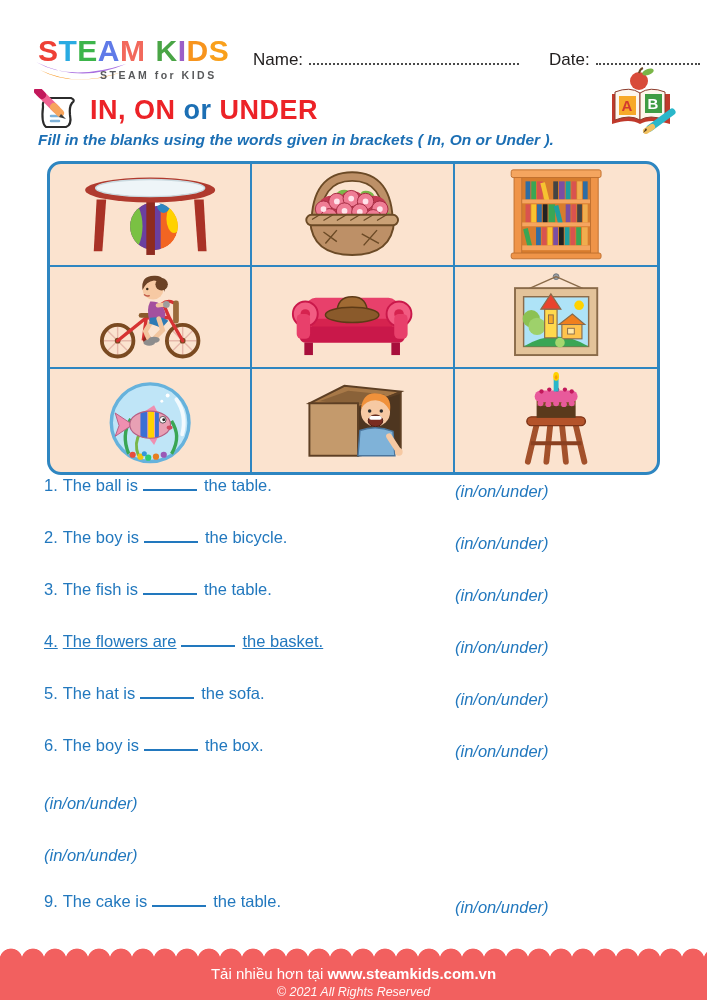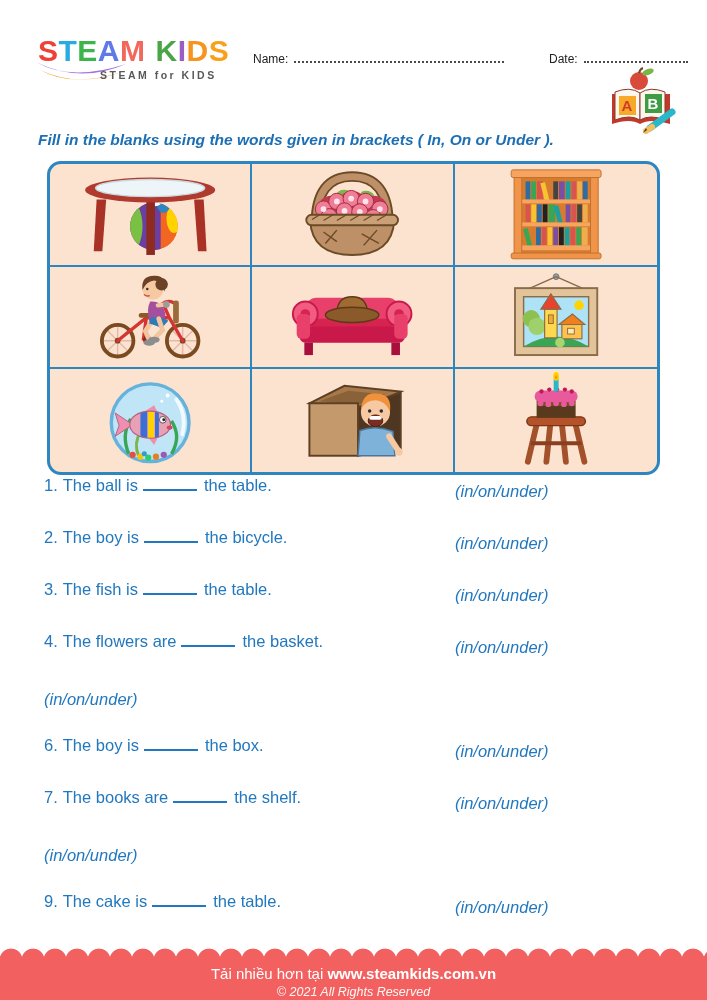--- a/index.html
+++ b/index.html
@@ -10,21 +10,21 @@
     font-family:"Liberation Sans", sans-serif;
   }
 
   
   .logo { position:absolute; left:38px; top:24px; width:210px; height:50px; }
   .logo-text { position:relative; font-size:30px; font-weight:bold; letter-spacing:0.5px; line-height:1; white-space:nowrap; z-index:2;}
   .logo-word2 { margin-left:10px; }
   .logo-swoosh { position:absolute; left:-4px; top:22px; z-index:1; }
   .logo-sub { position:absolute; left:62px; top:33px; font-size:10.5px; font-weight:bold; letter-spacing:2.5px; color:#58595b; z-index:2; white-space:nowrap;}
 
-  .field { position:absolute; top:38px; font-size:12px; color:#232020; white-space:nowrap; }
+  .field { position:absolute; top:38px; font-size:17px; color:#232020; white-space:nowrap; }
   .field-name { left:253px; }
   .field-date { left:549px; }
   .write-line { display:inline-block; height:13px; border-bottom:2px dotted #4a4a4a; margin-left:6px; vertical-align:baseline; }
   .line-name { width:210px; }
   .line-date { width:104px; }
 
   .abc-icon { position:absolute; left:602px; top:54px; }
 
   
   .title-row { position:absolute; left:34px; top:77px; display:flex; align-items:center; }
@@ -92,20 +92,31 @@
     <path d="M63 26 Q48 20 38 27 L38 54 Q48 48 63 54 Z" fill="#fdf6ec" stroke="#8a3a2b" stroke-width="1"></path>
     <rect x="17" y="30" width="17" height="19" fill="#f7a928"></rect>
     <text x="25" y="45" font-size="15" font-weight="bold" fill="#d23b2e" text-anchor="middle" font-family="Liberation Sans, sans-serif">A</text>
     <rect x="43" y="28" width="17" height="19" fill="#3f9c44"></rect>
     <text x="51" y="43" font-size="15" font-weight="bold" fill="#ffffff" text-anchor="middle" font-family="Liberation Sans, sans-serif">B</text>
     <path d="M48 62 L70 46" stroke="#2ab7ca" stroke-width="7" stroke-linecap="round"></path>
     <path d="M44 65 L50 61" stroke="#f0c060" stroke-width="6" stroke-linecap="round"></path>
     <path d="M41 67 L45 64 L44 62 Z" fill="#4a3620"></path>
   </svg>
 
+  <div class="title-row">
+    <svg class="note-icon" width="46" height="42" viewBox="0 0 46 42">
+      <path d="M12 12 Q8 12 9 18 Q7 34 12 38 L32 38 Q38 36 36 26 Q35 18 38 14 Q42 11 37 9 L16 9 Z" fill="#ffffff" stroke="#2b2b2b" stroke-width="2.2" stroke-linejoin="round"></path>
+      <path d="M17 27 L28 27 M17 32 L25 32" stroke="#7fb2d8" stroke-width="2.5" stroke-linecap="round"></path>
+      <path d="M6 4 L22 20" stroke="#f06292" stroke-width="8" stroke-linecap="round"></path>
+      <path d="M20 18 L26 24" stroke="#f7a45c" stroke-width="8" stroke-linecap="round"></path>
+      <path d="M27 25 L32 30 L25 28 Z" fill="#3a3a3a"></path>
+      <path d="M4 2 L8 6" stroke="#c2185b" stroke-width="8" stroke-linecap="round"></path>
+    </svg>
+    <div class="page-title"><span style="color: rgb(236, 34, 39);">IN, ON </span><span style="color: rgb(28, 111, 180);">or</span><span style="color: rgb(236, 34, 39);"> UNDER</span></div>
+  </div>
 
   <div class="instruction" style="color: rgb(28, 111, 180);">Fill in the blanks using the words given in brackets ( In, On or Under ).</div>
 
   <div class="grid">
 
     <div class="cell">
       <svg viewBox="0 0 200 100">
         <defs>
             <clipPath id="ball1">
               <circle cx="104" cy="62" r="25"></circle>
@@ -383,32 +394,32 @@
     </div>
     <div class="qrow">
       <div class="qleft" style="color: rgb(34, 120, 190);"><span class="qnum">2.</span><span>The boy is</span><span class="blank"></span><span>the bicycle.</span></div>
       <div class="qhint" style="color: rgb(34, 120, 190);">(in/on/under)</div>
     </div>
     <div class="qrow">
       <div class="qleft" style="color: rgb(34, 120, 190);"><span class="qnum">3.</span><span>The fish is</span><span class="blank"></span><span>the table.</span></div>
       <div class="qhint" style="color: rgb(34, 120, 190);">(in/on/under)</div>
     </div>
     <div class="qrow">
-      <div class="qleft" style="color: rgb(34, 120, 190);"><span class="qnum">4.</span><span>The flowers are</span><span class="blank"></span><span>the basket.</span></div>
-      <div class="qhint" style="color: rgb(34, 120, 190);">(in/on/under)</div>
-    </div>
-    <div class="qrow">
+      <div class="qleft" style="color: rgb(34, 120, 190); text-decoration: underline;"><span class="qnum">4.</span><span>The flowers are</span><span class="blank"></span><span>the basket.</span></div>
+      <div class="qhint" style="color: rgb(34, 120, 190);">(in/on/under)</div>
+    </div>
+    <div class="qrow">
+      <div class="qleft" style="color: rgb(34, 120, 190);"><span class="qnum">5.</span><span>The hat is</span><span class="blank"></span><span>the sofa.</span></div>
       <div class="qhint" style="color: rgb(34, 120, 190);">(in/on/under)</div>
     </div>
     <div class="qrow">
       <div class="qleft" style="color: rgb(34, 120, 190);"><span class="qnum">6.</span><span>The boy is</span><span class="blank"></span><span>the box.</span></div>
       <div class="qhint" style="color: rgb(34, 120, 190);">(in/on/under)</div>
     </div>
     <div class="qrow">
-      <div class="qleft" style="color: rgb(34, 120, 190);"><span class="qnum">7.</span><span>The books are</span><span class="blank"></span><span>the shelf.</span></div>
       <div class="qhint" style="color: rgb(34, 120, 190);">(in/on/under)</div>
     </div>
     <div class="qrow">
       <div class="qhint" style="color: rgb(34, 120, 190);">(in/on/under)</div>
     </div>
     <div class="qrow">
       <div class="qleft" style="color: rgb(34, 120, 190);"><span class="qnum">9.</span><span>The cake is</span><span class="blank"></span><span>the table.</span></div>
       <div class="qhint" style="color: rgb(34, 120, 190);">(in/on/under)</div>
     </div>
   </div>

